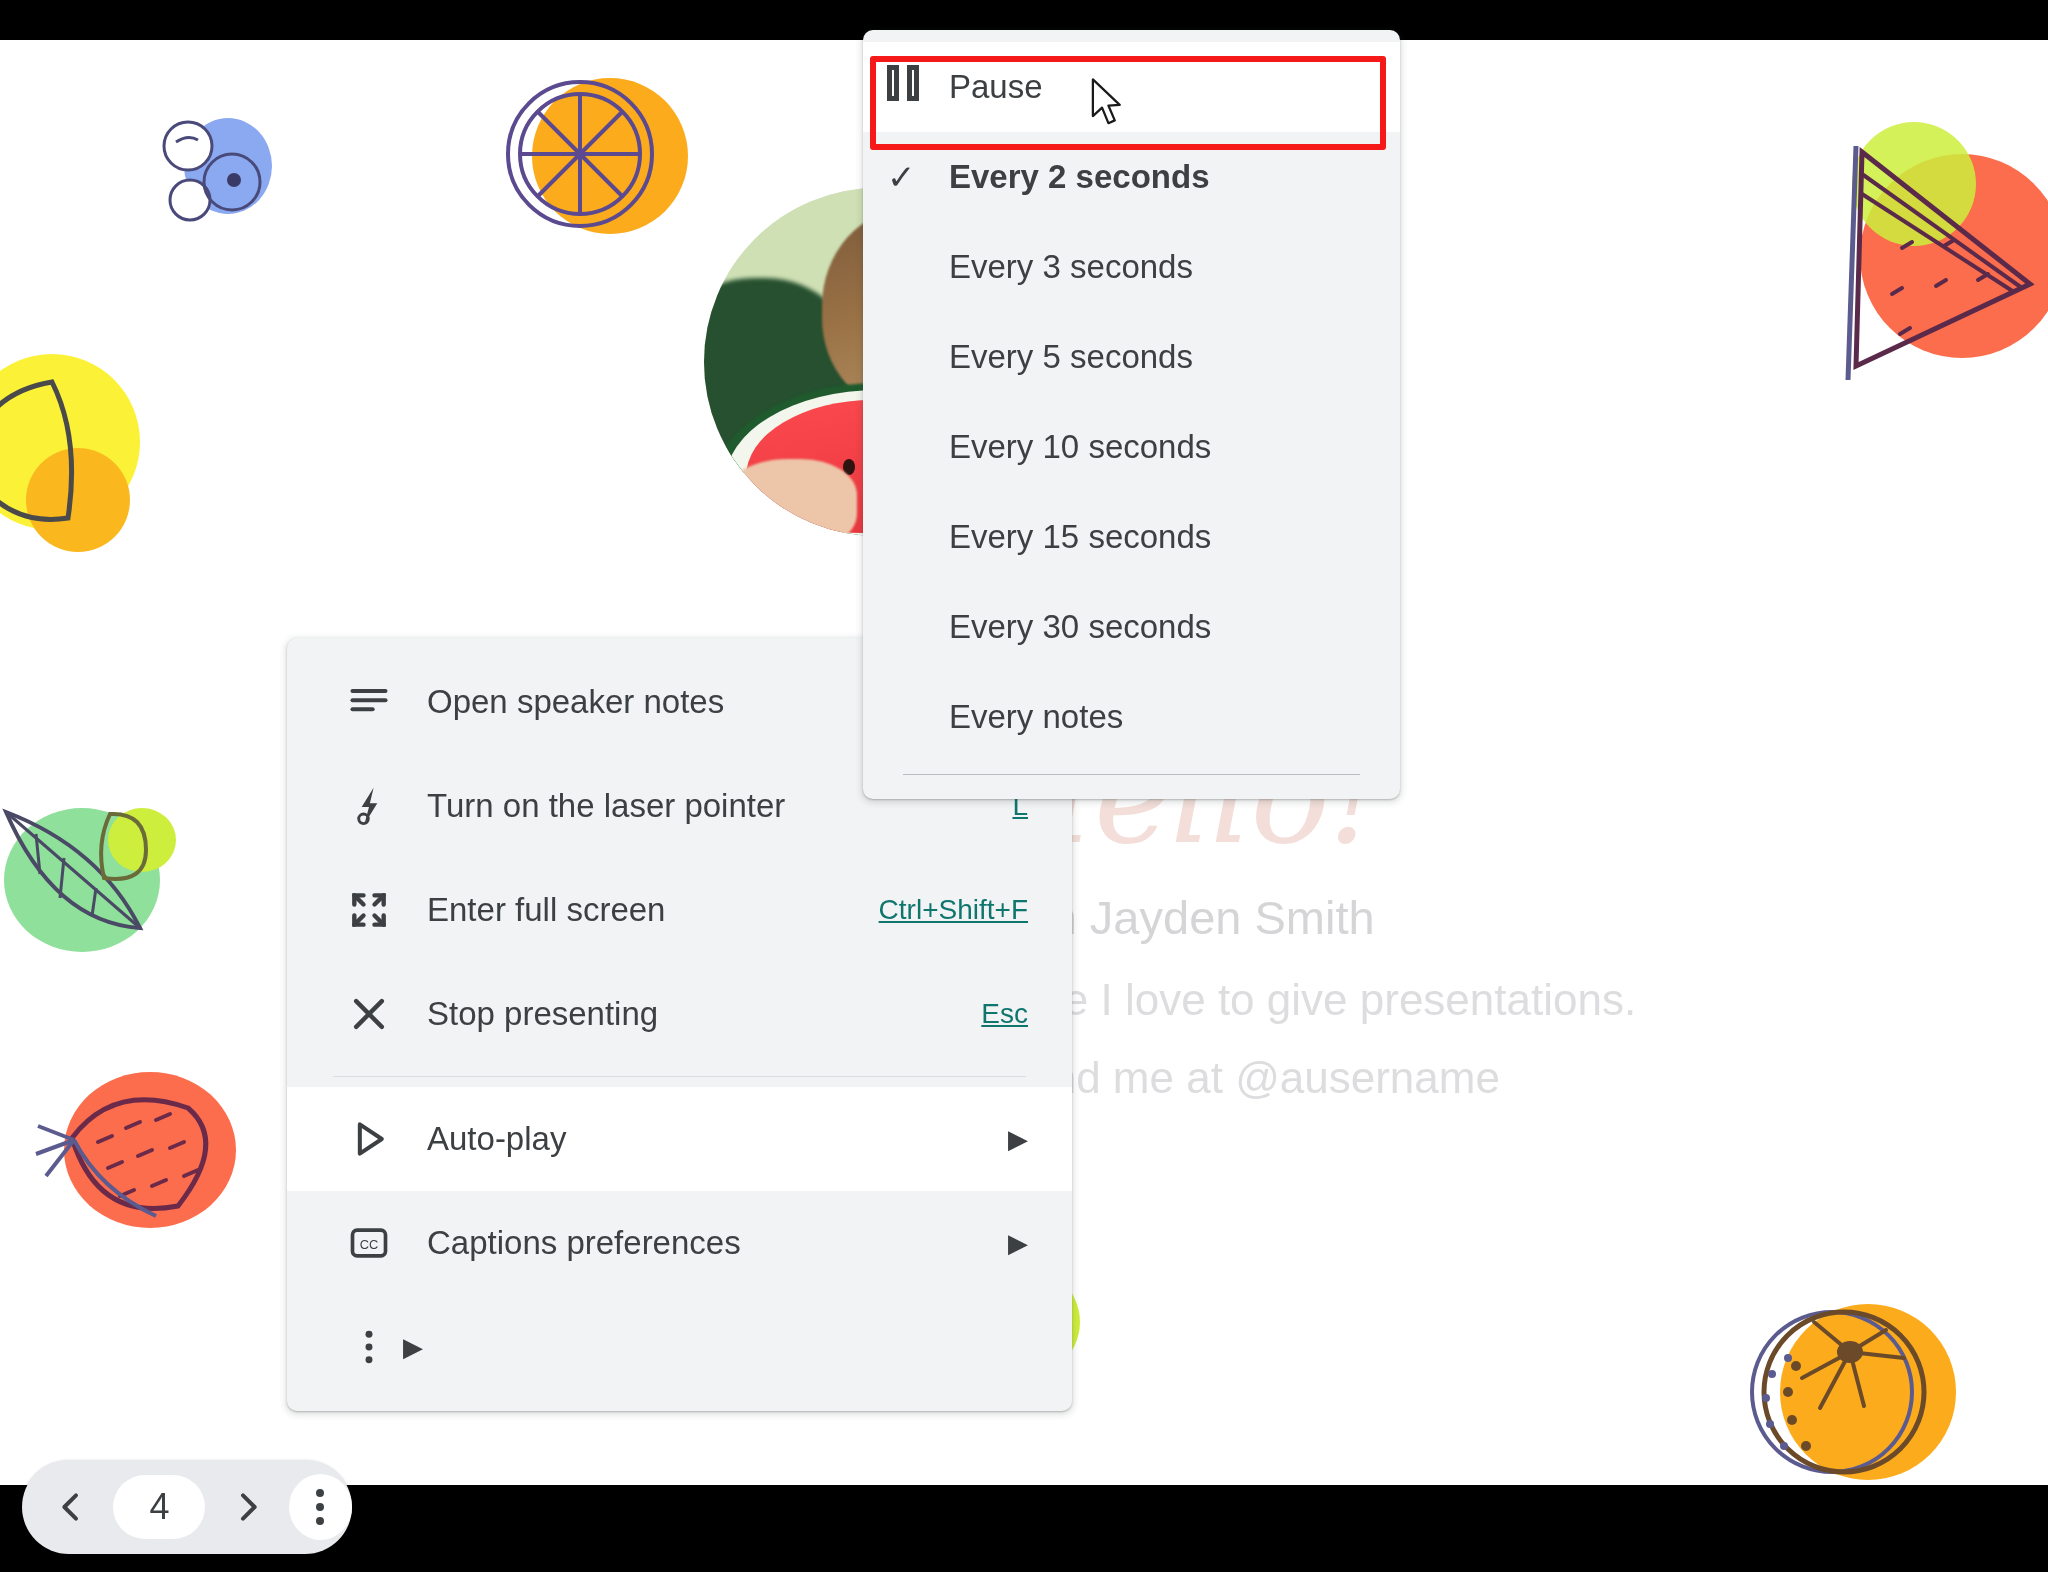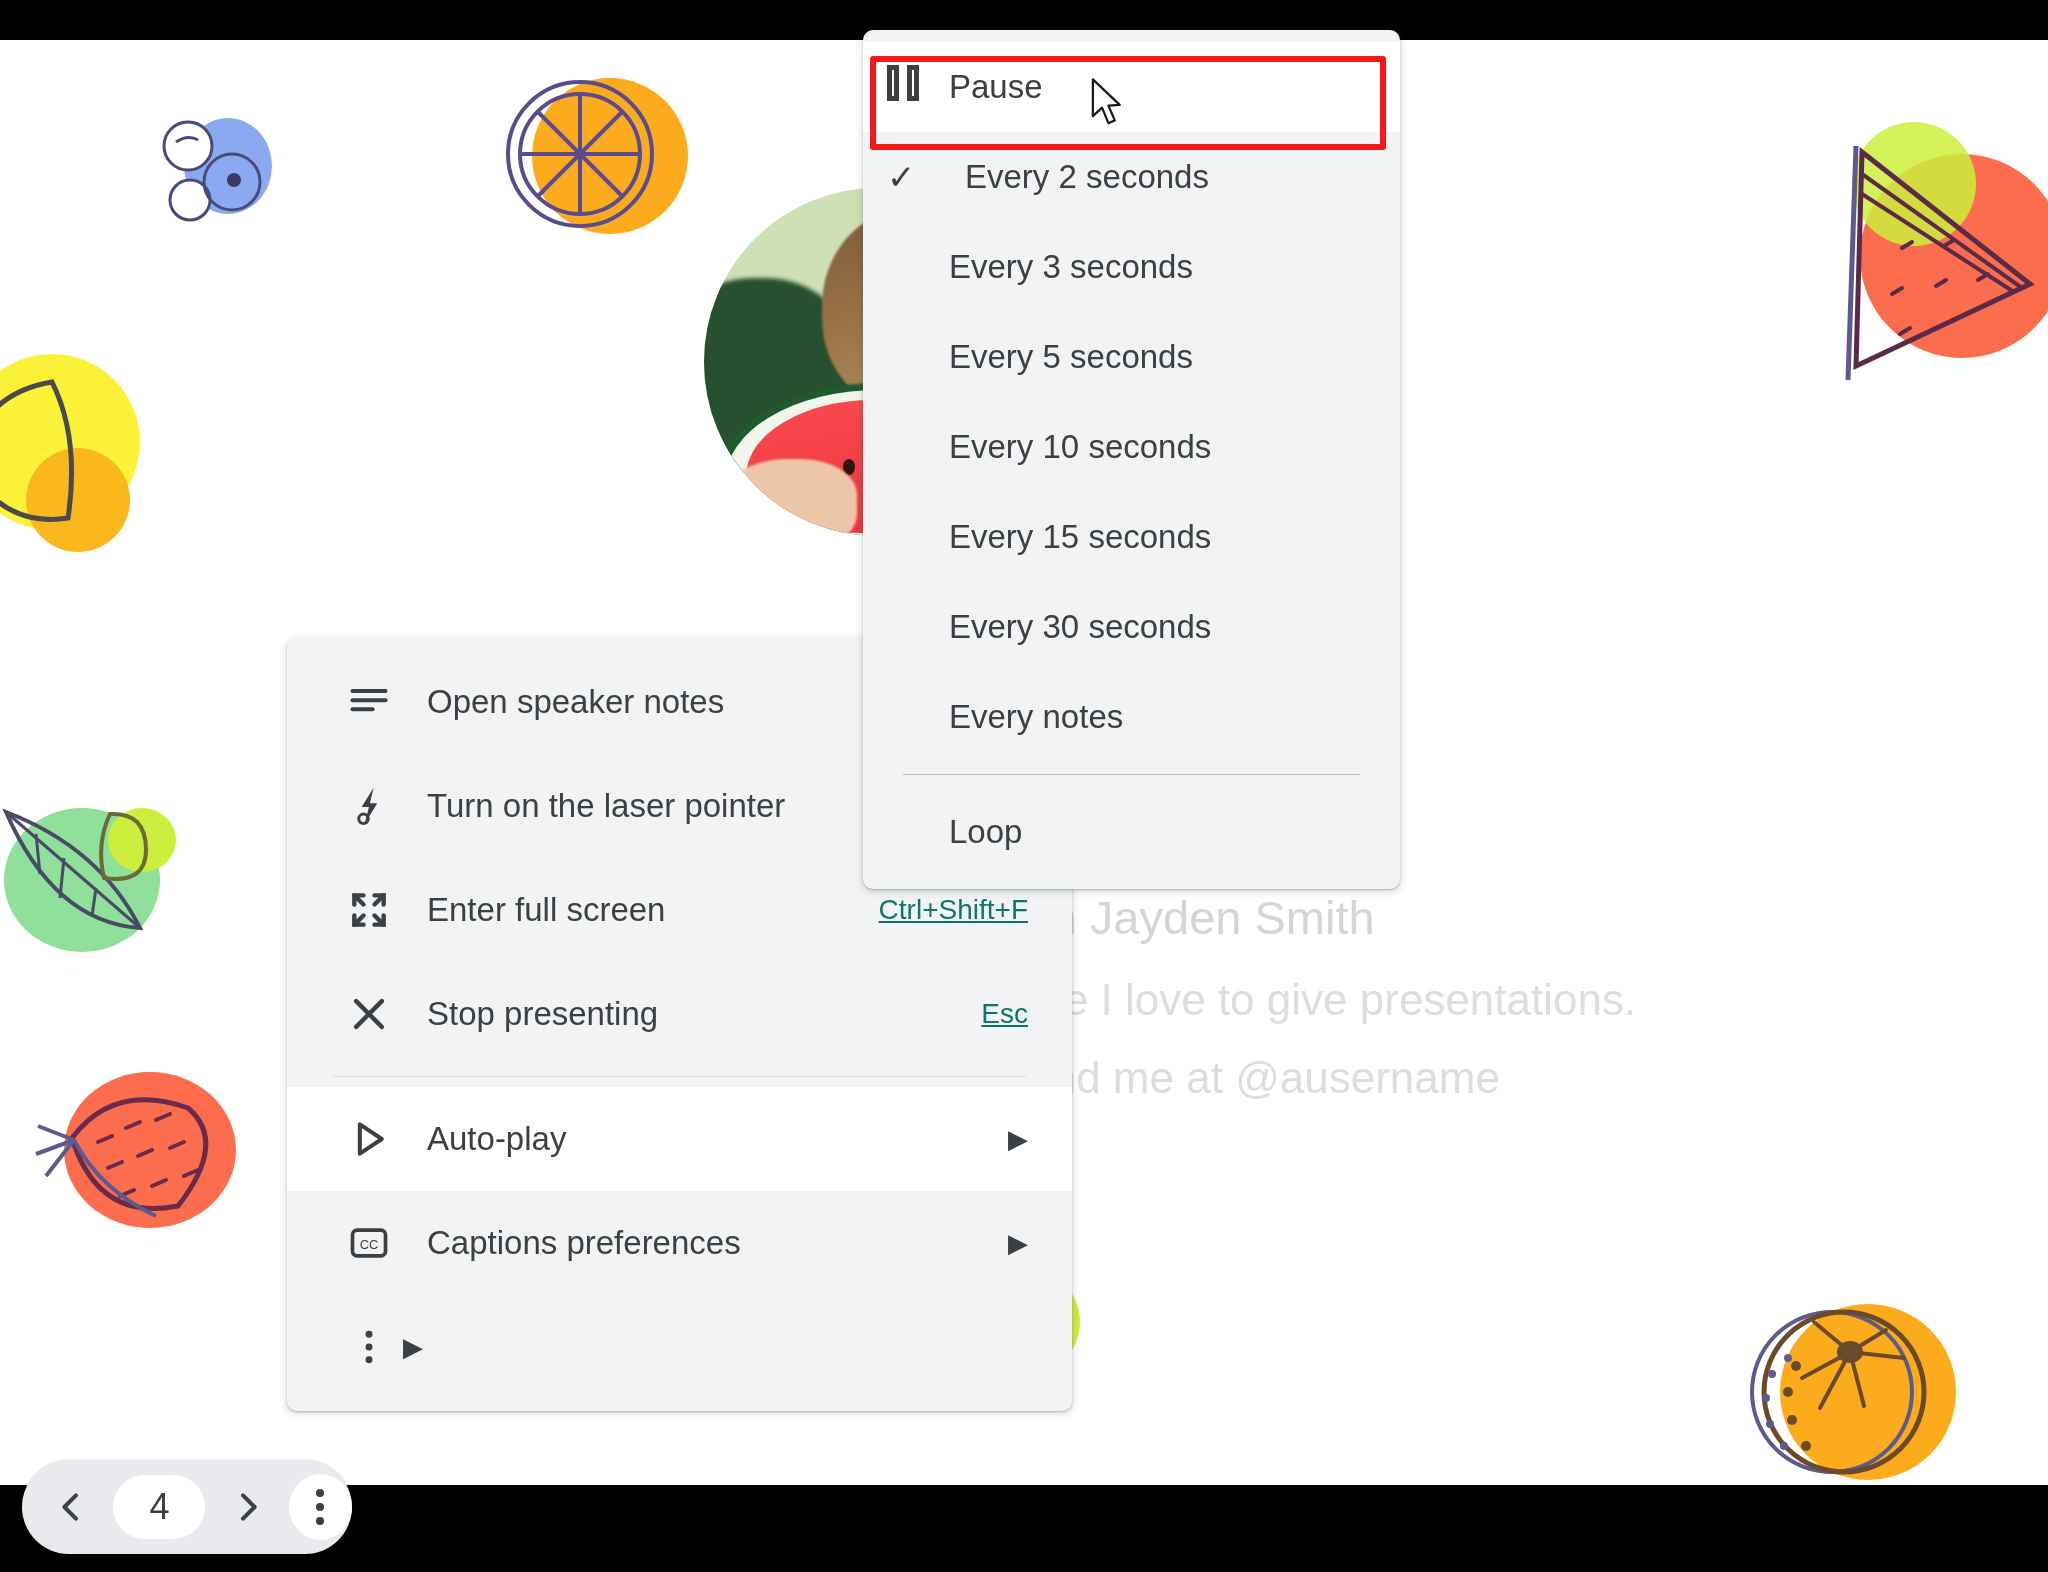--- a/index.html
+++ b/index.html
@@ -235,21 +235,21 @@
     box-sizing: border-box;
     position: relative;
   }
   .sm-item.first { background: #ffffff; }
   .sm-check {
     width: 62px; flex: 0 0 62px;
     font-size: 34px;
     color: #3c4043;
   }
   .sm-label { white-space: nowrap; }
-  .sm-label.bold { font-weight: normal; margin-left: 16px; }
+  .sm-label.bold { font-weight: bold; }
   .sm-sep {
     height: 1px;
     background: #b9bdc1;
     margin: 12px 40px;
   }
 
   
   #pause-highlight {
     position: absolute;
     left: 870px; top: 56px;
@@ -597,24 +597,20 @@
       <span class="sm-label">Every 30 seconds</span>
     </div>
 
     <div class="sm-item">
       <span class="sm-check"></span>
       <span class="sm-label">Every notes</span>
     </div>
 
     <div class="sm-sep"></div>
 
-    <div class="sm-item">
-      <span class="sm-check"></span>
-      <span class="sm-label">Loop</span>
-    </div>
   </div>
 
   <div id="pause-highlight"></div>
 
   <svg id="cursor" viewBox="0 0 24 34">
     <path d="M2 1 L2 27 L8.5 21 L13 32 L17.5 30 L13 19.5 L21 19 Z" fill="#ffffff" stroke="#1a1a1a" stroke-width="1.6" stroke-linejoin="round"></path>
   </svg>
 
   <div id="bottom-nav">
     <div class="nav-btn" id="nav-prev">

